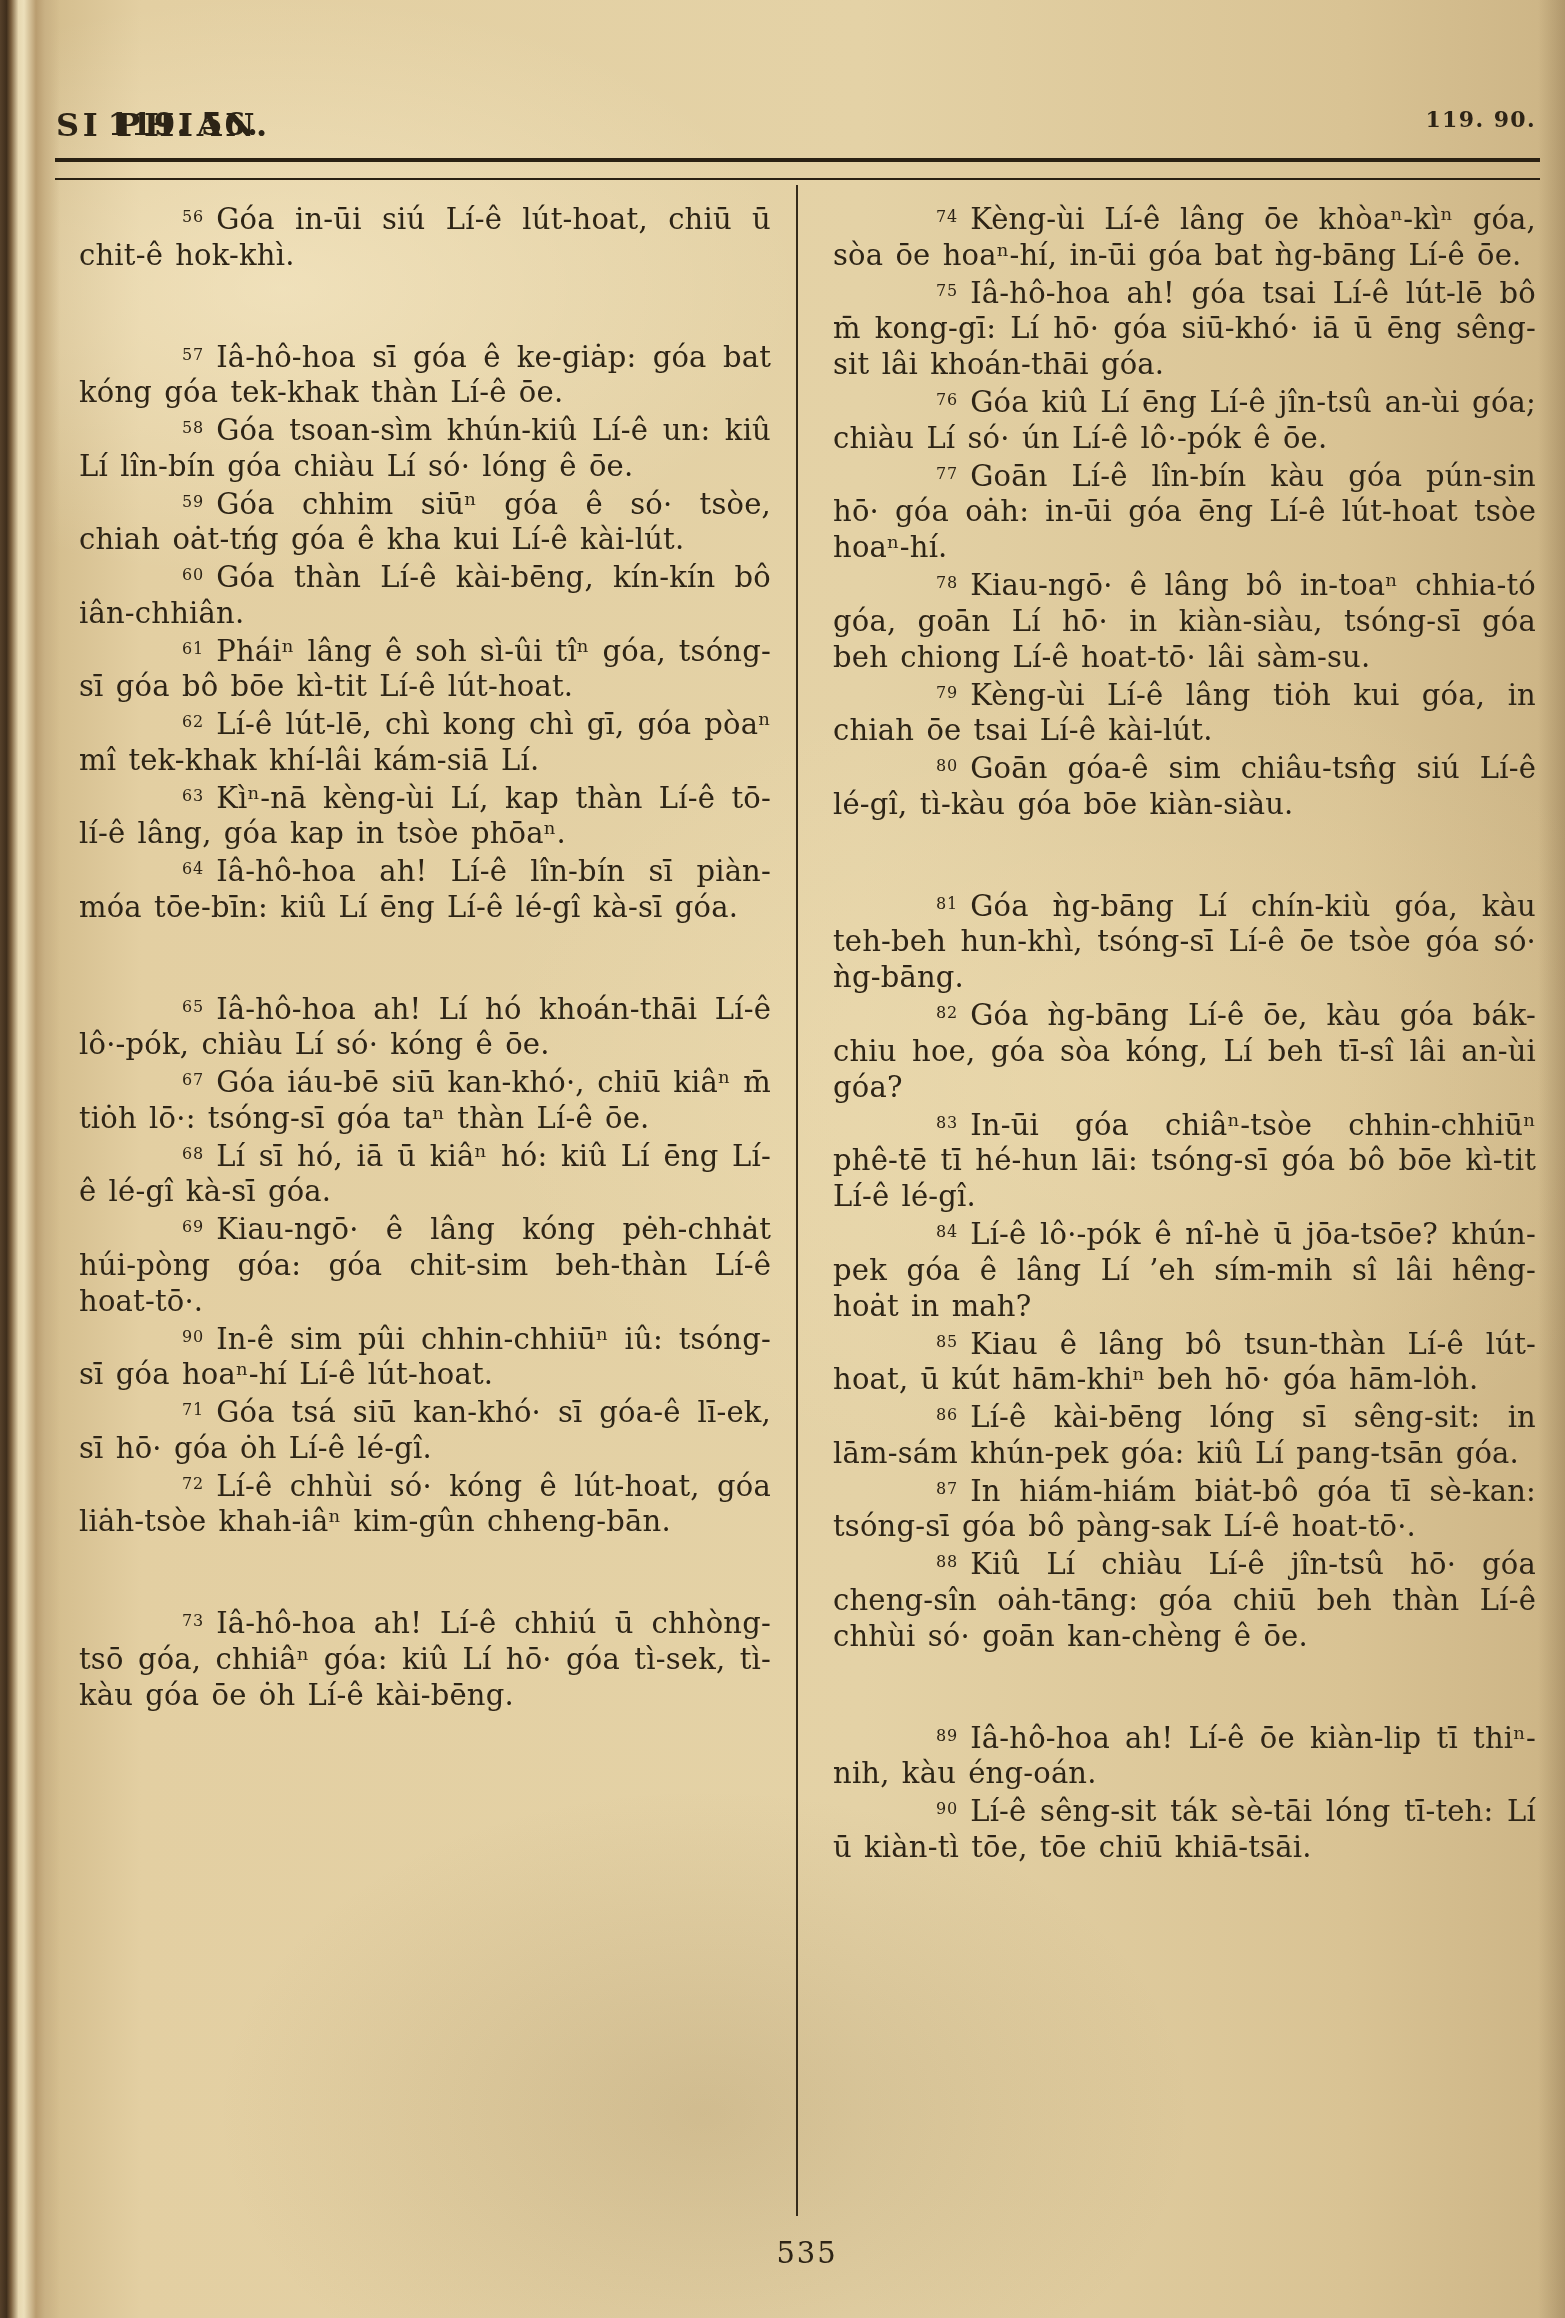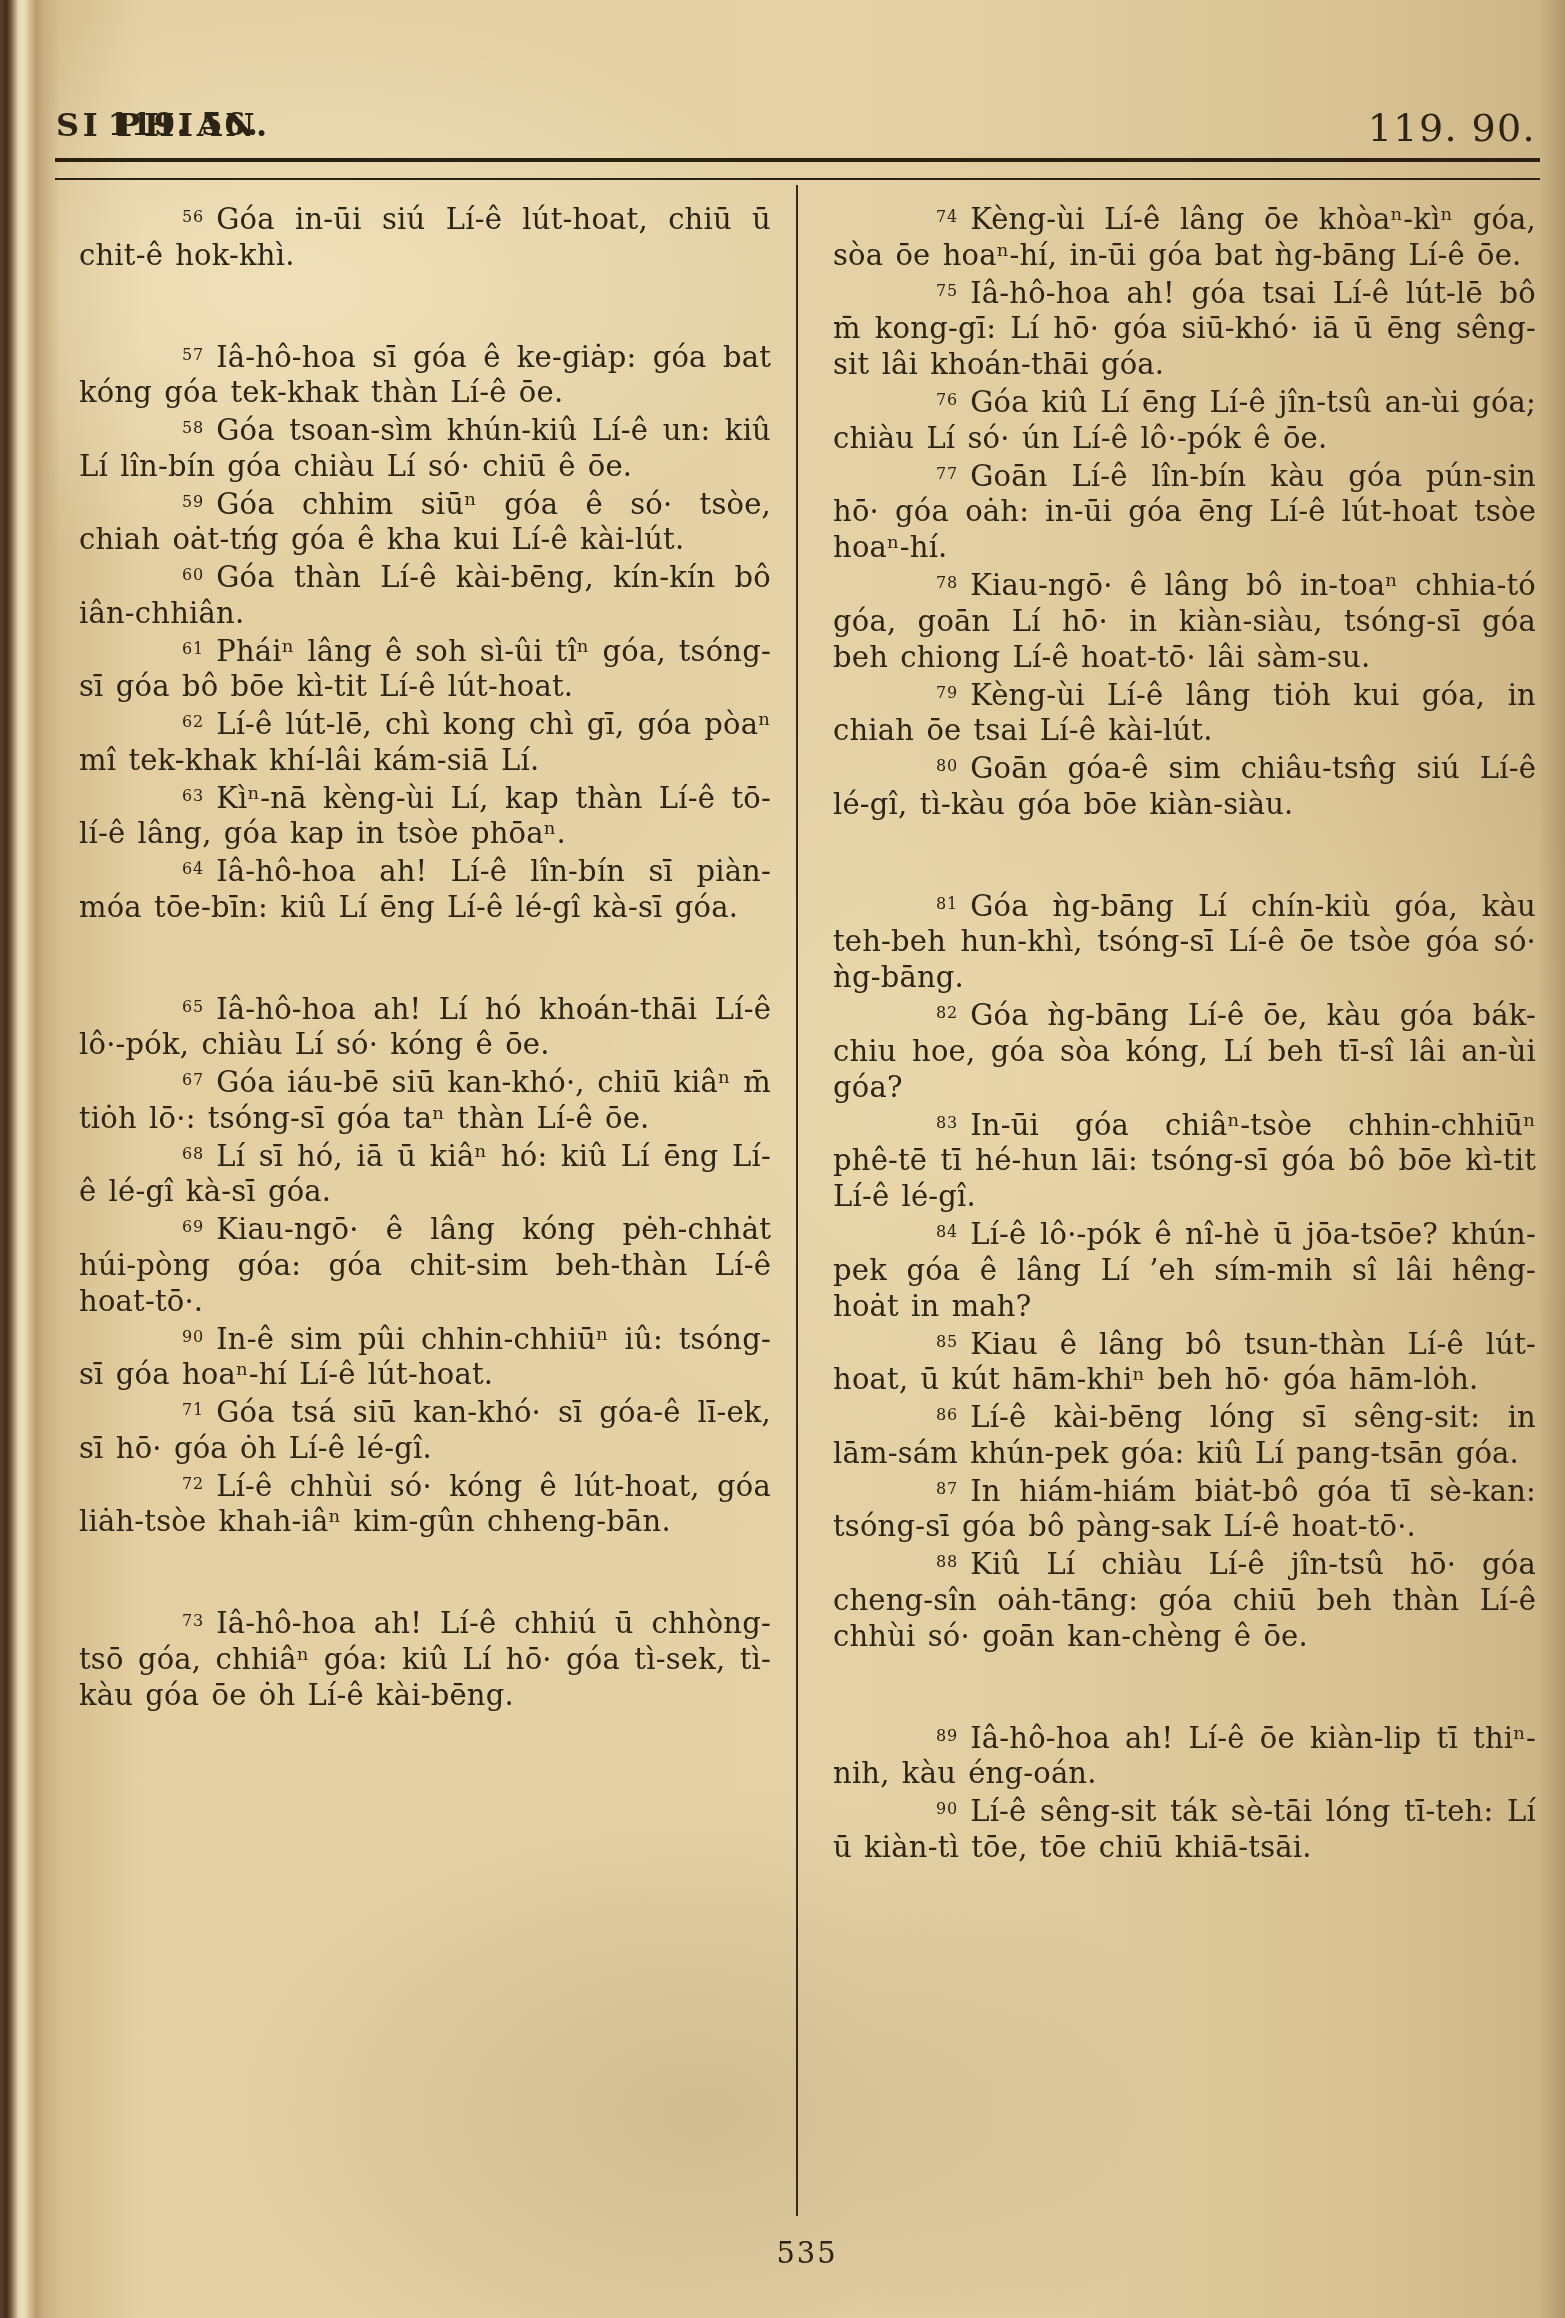--- a/index.html
+++ b/index.html
@@ -39,21 +39,21 @@
         rgba(221,199,149,0) 60px);
   }
   .edge-right{
     position:absolute;right:0;top:0;width:28px;height:2402px;
     background:linear-gradient(270deg, rgba(120,95,60,.35), rgba(120,95,60,0));
   }
 
   header{position:absolute;left:56px;right:28px;top:106px;height:51px;color:var(--ink);}
   .h-left{position:absolute;left:3.7px;top:0;font-size:31px;font-weight:bold;letter-spacing:1.4px;margin-left:48px;}
   .h-center{position:absolute;left:0;right:0;top:0;text-align:left;font-size:32px;font-weight:bold;letter-spacing:3.7px;}
-  .h-right{position:absolute;right:1.9px;top:0;font-size:38px;font-weight:normal;letter-spacing:1.4px;margin-left:12px;}
+  .h-right{position:absolute;right:1.9px;top:0;font-size:22px;font-weight:bold;letter-spacing:1.4px;margin-left:12px;}
 
   .rule{
     position:absolute;left:55px;right:26px;top:158px;height:16px;
     border-top:4.2px solid var(--rule);
     border-bottom:2.8px solid var(--rule);
   }
 
   .divider{
     position:absolute;left:796px;top:185px;width:2.3px;height:2031px;
     background:var(--divider);
@@ -98,21 +98,21 @@
   <div class="col col-left">
   <p class="verse">
     <span class="vnum">56</span><span>Góa in-ūi siú Lí-ê lút-hoat, chiū ū chit-ê hok-khì.</span>
   </p>
 
   <p class="verse gap">
     <span class="vnum">57</span><span>Iâ-hô-hoa sī góa ê ke-giȧp: góa bat kóng góa tek-khak thàn Lí-ê ōe.</span>
   </p>
 
   <p class="verse">
-    <span class="vnum">58</span><span>Góa tsoan-sìm khún-kiû Lí-ê un: kiû Lí lîn-bín góa chiàu Lí só· chiū ê ōe.</span>
+    <span class="vnum">58</span><span>Góa tsoan-sìm khún-kiû Lí-ê un: kiû Lí lîn-bín góa chiàu Lí só· lóng ê ōe.</span>
   </p>
 
   <p class="verse">
     <span class="vnum">59</span><span>Góa chhim siūⁿ góa ê só· tsòe, chiah oȧt-tńg góa ê kha kui Lí-ê kài-lút.</span>
   </p>
 
   <p class="verse">
     <span class="vnum">60</span><span>Góa thàn Lí-ê kài-bēng, kín-kín bô iân-chhiân.</span>
   </p>
 

